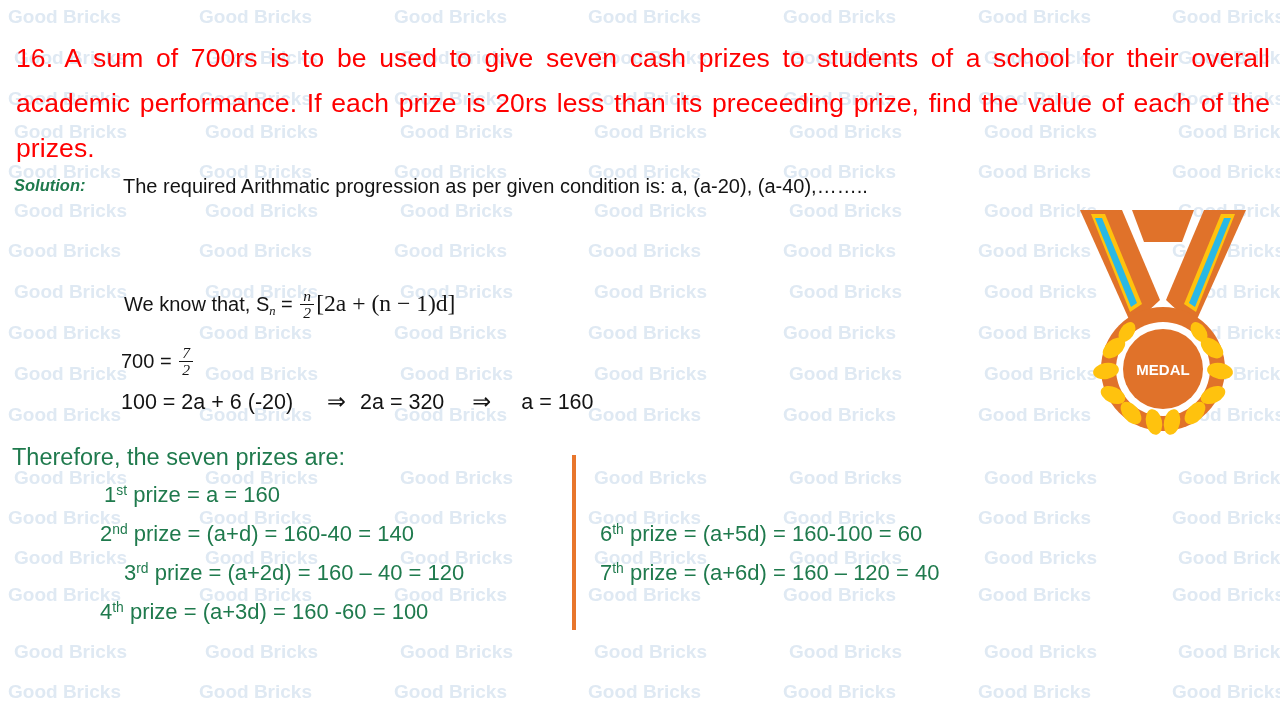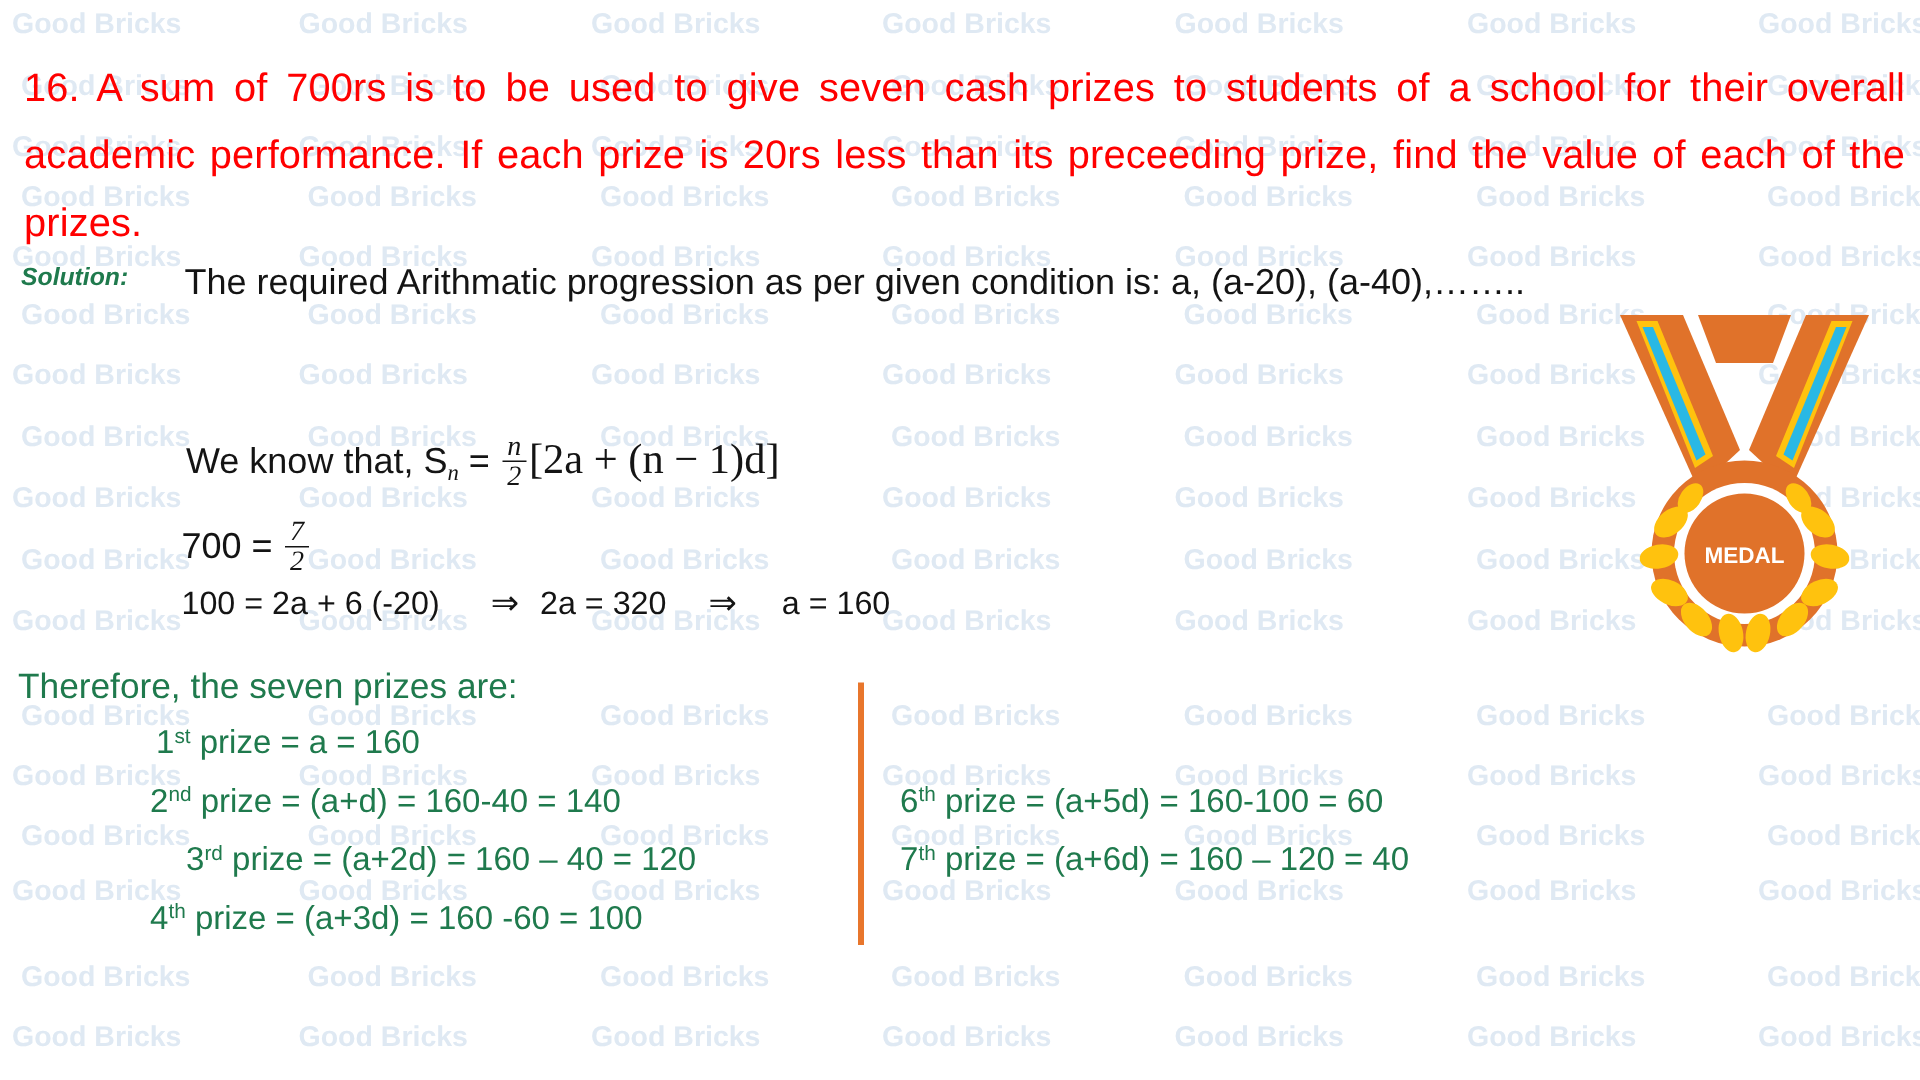--- a/index.html
+++ b/index.html
@@ -59,21 +59,21 @@
     color: #1f7a4d;
     font-size: 16.5px;
     font-weight: bold;
     font-style: italic;
     font-family: "Liberation Sans", sans-serif;
   }
 
   .line {
     position: absolute;
     color: #141414;
-    font-size: 24px;
+    font-size: 20px;
     font-family: "Liberation Sans", sans-serif;
     white-space: nowrap;
   }
   .l1 { top: 175px; left: 123px; }
   .l2 { top: 231px; left: 76px; }
   .l3 { top: 288px; left: 124px; }
   .l4 { top: 345px; left: 121px; }
   .l5 { top: 388px; left: 121px; font-size: 21.5px; }
 
   

